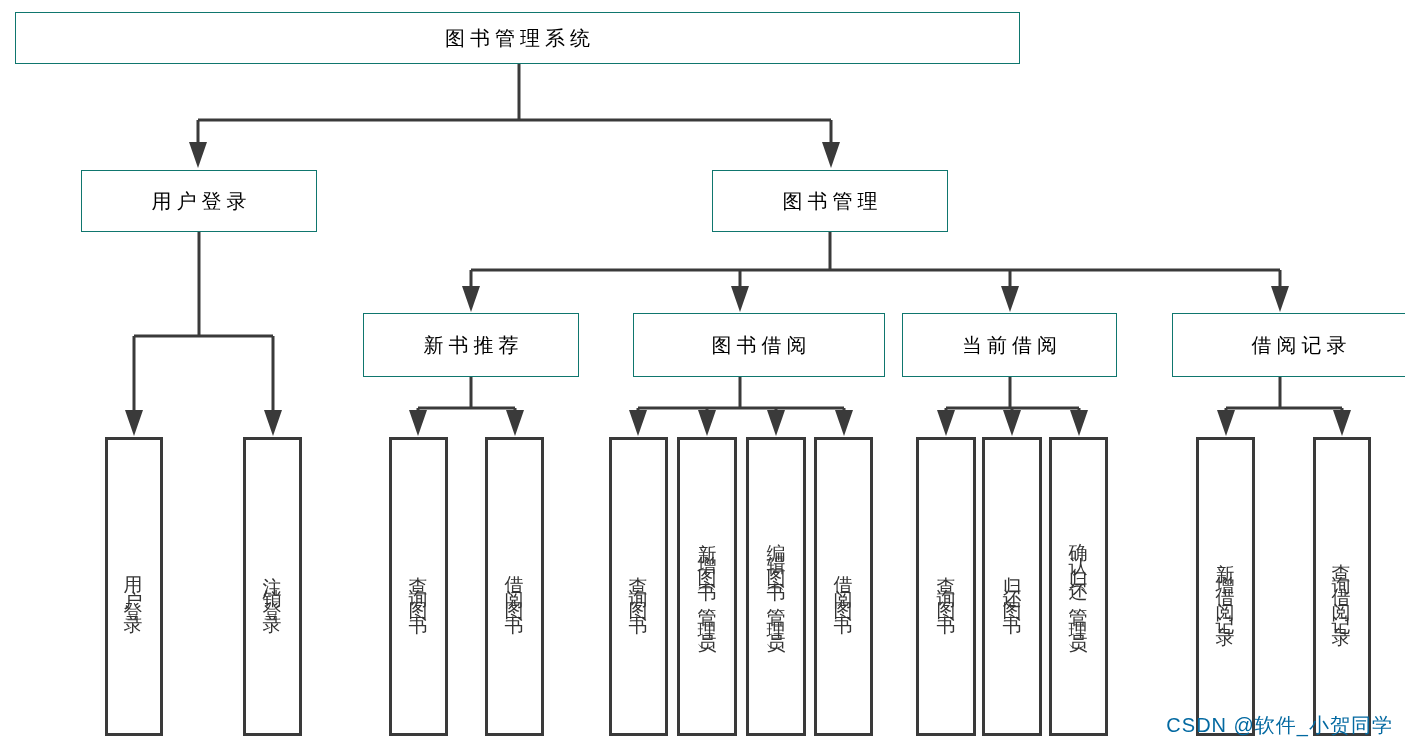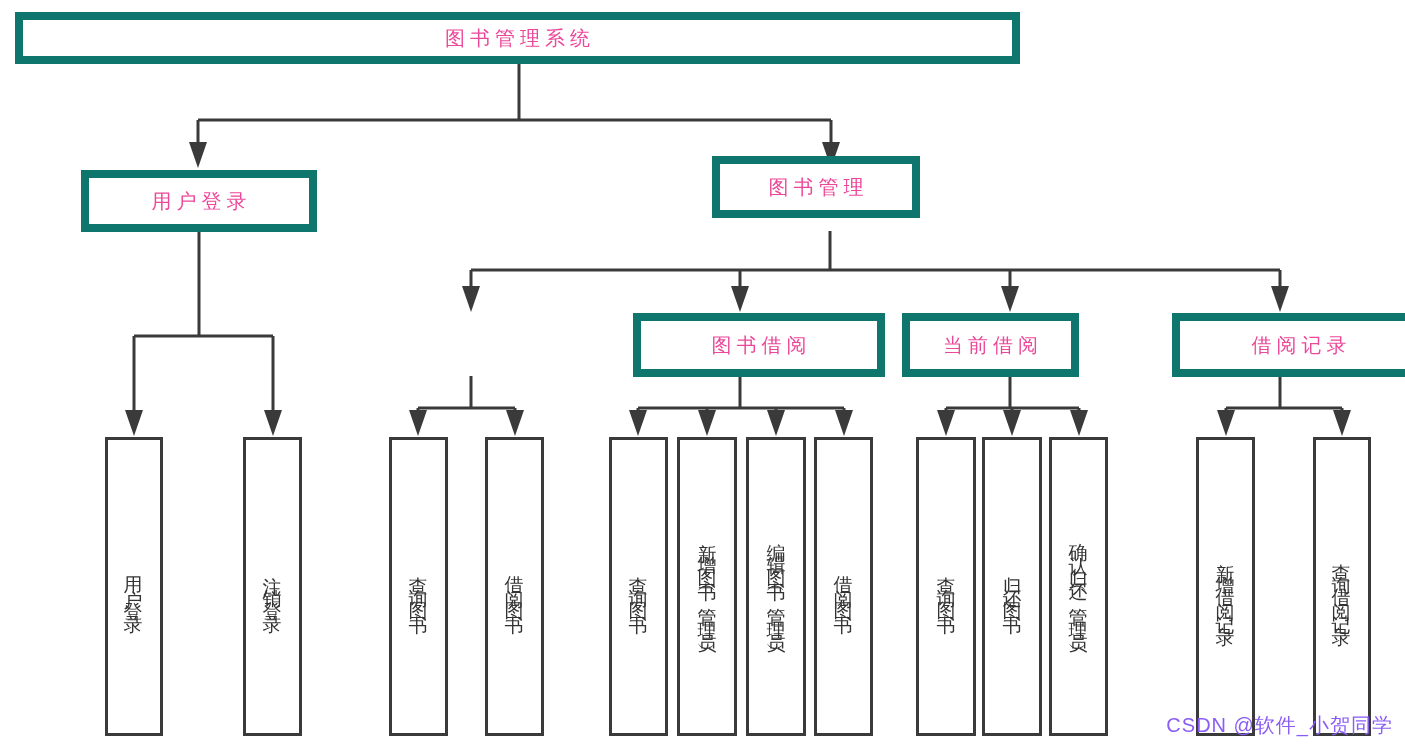--- a/index.html
+++ b/index.html
@@ -10,32 +10,32 @@
     font-family:"Liberation Sans","DejaVu Sans",sans-serif;
     overflow:hidden;
   }
   svg.connectors { position:absolute; left:0; top:0; width:1405px; height:747px; }
   svg.connectors path { stroke:#3a3a3a; stroke-width:3; fill:none; }
   svg.connectors polygon { fill:#3a3a3a; stroke:none; }
 
   .node {
     position:absolute;
     box-sizing:border-box;
-    border:8px solid #0f766e;
+    border:1px solid #0f766e;
     background:#ffffff;
-    color:#ec4899;
+    color:#000000;
     display:flex; align-items:center; justify-content:center;
     font-size:20px;
     letter-spacing:5px;
     text-indent:5px;
     white-space:nowrap;
   }
   .node.root  { left:15px;  top:12px;  width:1005px; height:52px; }
   .node.lvl2a { left:81px;  top:170px; width:236px;  height:62px; }
-  .node.lvl2b { left:712px; top:156px; width:208px;  height:62px; }
+  .node.lvl2b { left:712px; top:170px; width:236px;  height:62px; }
   .node.lvl3  { top:313px;  height:64px; }
 
   .leaf {
     position:absolute;
     box-sizing:border-box;
     border:3px solid #3a3a3a;
     background:#ffffff;
     color:#333333;
     top:437px; height:299px; width:59px;
     writing-mode:vertical-rl;
@@ -44,21 +44,21 @@
     letter-spacing:13px;
     text-align:center;
     line-height:53px;
     overflow:hidden;
   }
 
   .watermark {
     position:absolute;
     right:12px; top:712px;
     font-size:20px;
-    color:#8b5cf6;
+    color:#0369a1;
     letter-spacing:1px;
     white-space:nowrap;
   }
 </style>
 </head>
 <body>
 
 <div class="canvas">
 
   <svg class="connectors" viewBox="0 0 1405 747" xmlns="http://www.w3.org/2000/svg">
@@ -95,22 +95,23 @@
     <path d="M1280 376 V408 M1226 408 H1342 M1226 408 V416 M1342 408 V416"></path>
     <polygon points="1217,410 1235,410 1226,436"></polygon>
     <polygon points="1333,410 1351,410 1342,436"></polygon>
   </svg>
 
   <div class="node root">图书管理系统</div>
 
   <div class="node lvl2a">用户登录</div>
   <div class="node lvl2b">图书管理</div>
 
+  <div class="node lvl3" style="left:363px;width:216px">新书推荐</div>
   <div class="node lvl3" style="left:633px;width:252px">图书借阅</div>
-  <div class="node lvl3" style="left:902px;width:177px">当前借阅</div>
+  <div class="node lvl3" style="left:902px;width:215px">当前借阅</div>
   <div class="node lvl3" style="left:1172px;width:254px">借阅记录</div>
 
   <div class="leaf" style="left:105px;width:58px">用户登录</div>
   <div class="leaf" style="left:243px;width:59px">注销登录</div>
 
   <div class="leaf" style="left:389px;width:59px">查询图书</div>
   <div class="leaf" style="left:485px;width:59px">借阅图书</div>
 
   <div class="leaf" style="left:609px;width:59px">查询图书</div>
   <div class="leaf" style="left:677px;width:60px">新增图书（管理员）</div>

